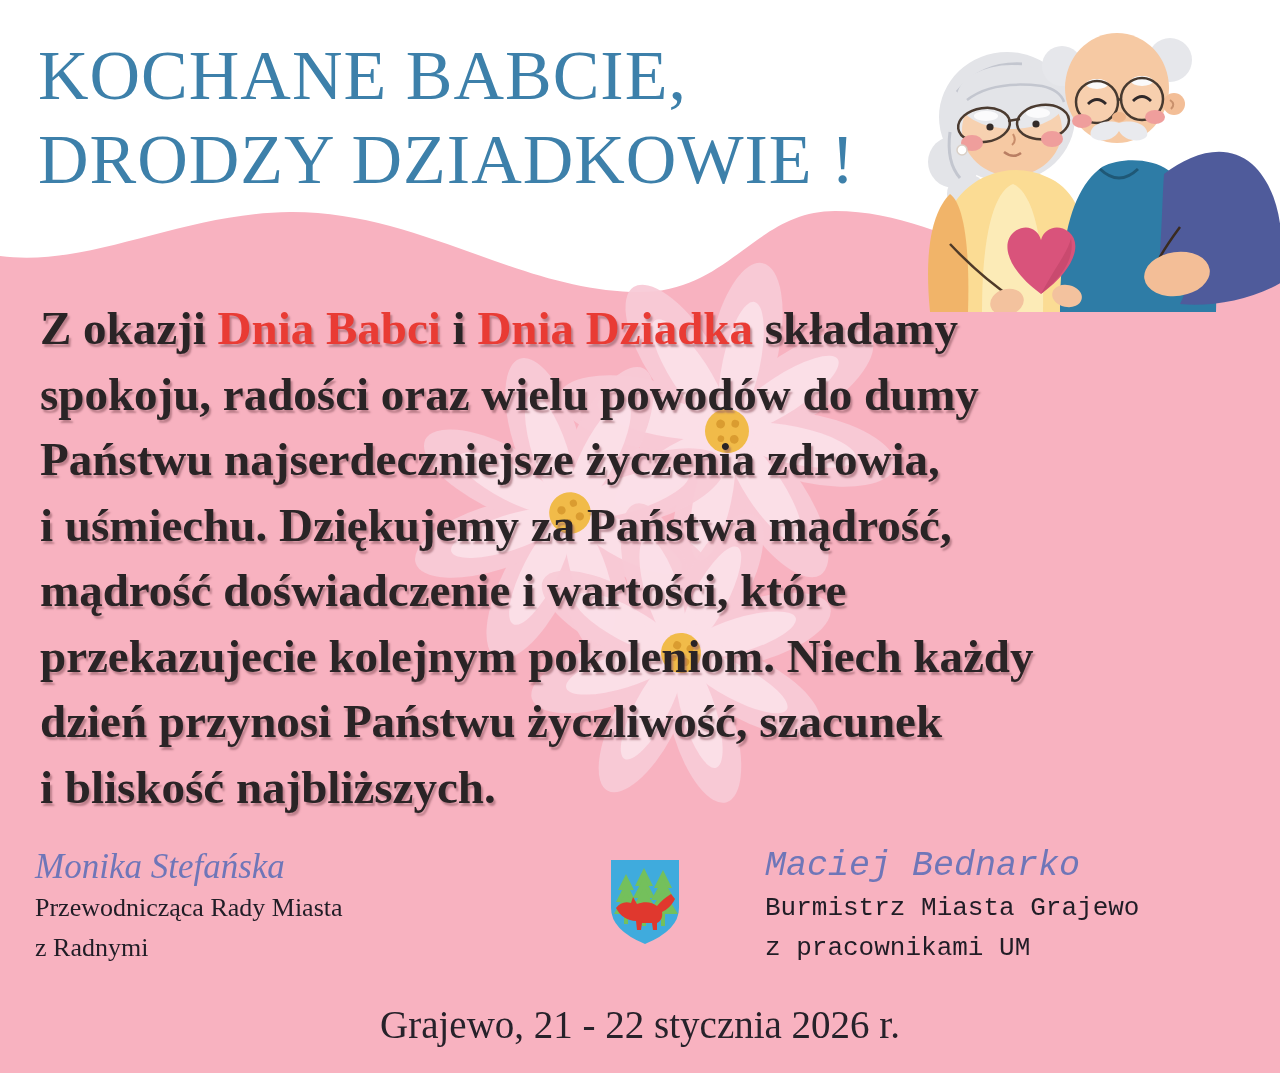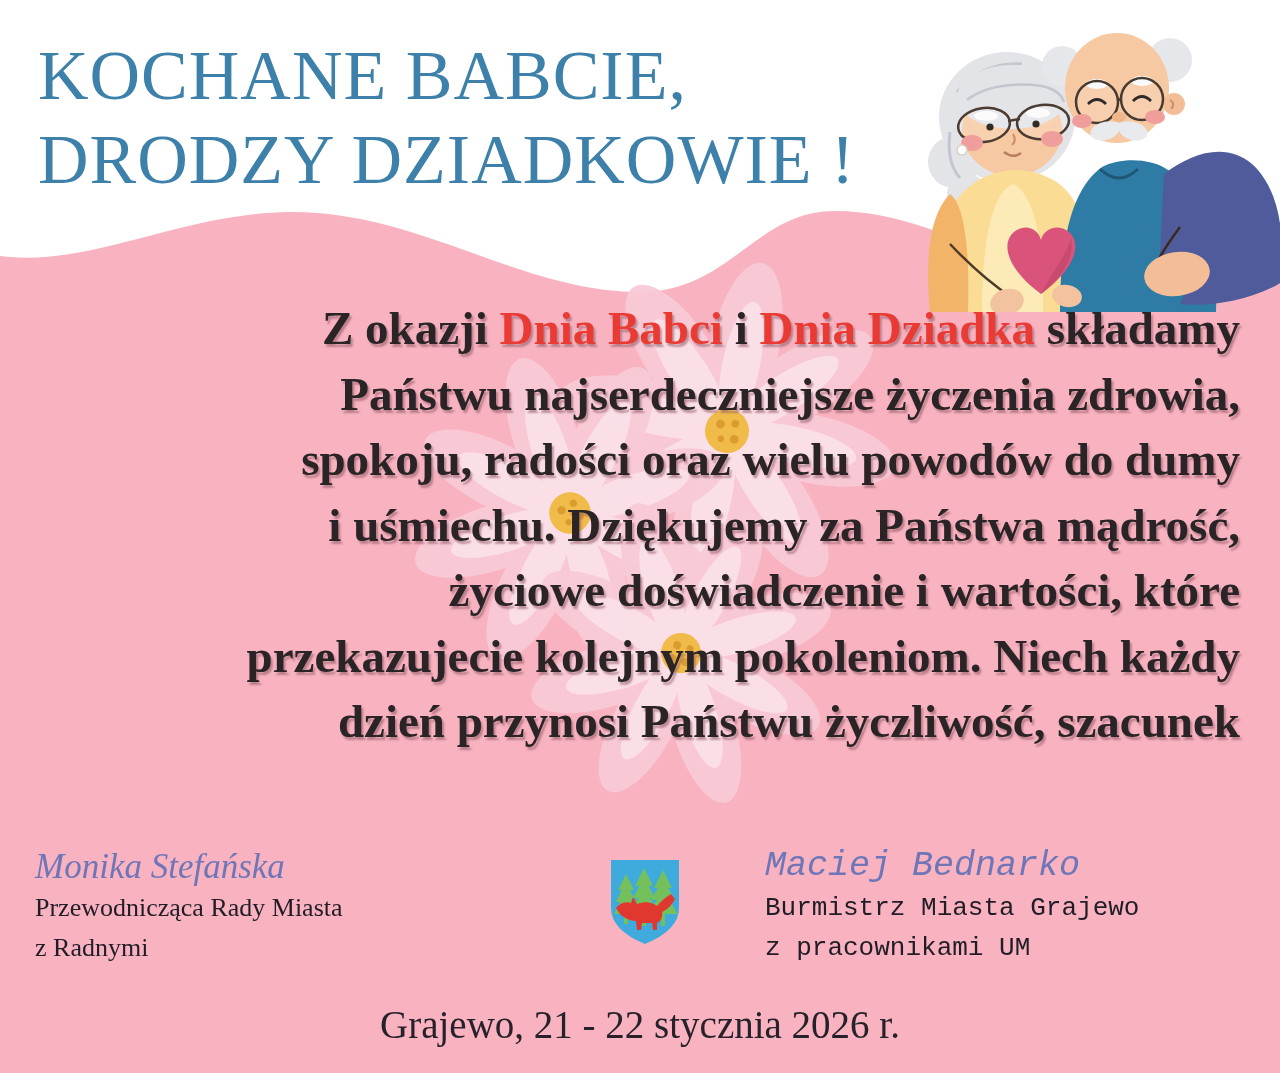--- a/index.html
+++ b/index.html
@@ -9,21 +9,21 @@
   }
   .layer{position:absolute;}
   
   .title{
     left:38px;top:34px;width:900px;
     color:#3D80AA;font-size:70px;line-height:84px;letter-spacing:1px;
     font-weight:400;
   }
   
   .message{
-    left:40px;top:296px;width:1200px;text-align:right;
+    left:40px;top:296px;width:1200px;text-align:left;
     font-size:47px;line-height:65.5px;font-weight:600;color:#2A2426;
     text-shadow:2px 3px 2px rgba(148,94,104,0.6);
   }
   .accent{color:#E93B34;}
   
   .sig{width:480px;text-align:left;top:845px;}
   .sig-left{left:35px;}
   .sig-right{left:765px;font-family:Liberation Mono, monospace;}
   .sig-name{font-style:italic;color:#6F76B8;font-size:35px;line-height:43px;}
   .sig-role{font-size:26px;line-height:40px;color:#211D26;}
@@ -156,26 +156,27 @@
     <path d="M129,272 C96,248 88,222 102,210 C113,201 126,206 129,218
              C132,206 146,201 157,210 C171,222 162,248 129,272 Z" fill="#D9537B"></path>
     <path d="M129,272 C151,254 163,236 159,216 C156,230 145,242 129,272 Z" fill="#C94A6F"></path>
 
     <ellipse cx="95" cy="280" rx="17" ry="13" fill="#F3C29E" transform="rotate(-15 95 280)"></ellipse>
     <ellipse cx="155" cy="274" rx="15" ry="11" fill="#F3C29E" transform="rotate(12 155 274)"></ellipse>
   </svg>
 
   <div class="layer message">
     <div class="msg-line"><span>Z okazji </span><span class="accent">Dnia Babci</span><span> i </span><span class="accent">Dnia Dziadka</span><span> składamy</span></div>
+    <div class="msg-line"><span>spokoju, radości oraz wielu powodów do dumy</span></div>
     <div class="msg-line"><span>Państwu najserdeczniejsze życzenia zdrowia,</span></div>
-    <div class="msg-line"><span>spokoju, radości oraz wielu powodów do dumy</span></div>
     <div class="msg-line"><span>i uśmiechu. Dziękujemy za Państwa mądrość,</span></div>
-    <div class="msg-line"><span>życiowe doświadczenie i wartości, które</span></div>
+    <div class="msg-line"><span>mądrość doświadczenie i wartości, które</span></div>
     <div class="msg-line"><span>przekazujecie kolejnym pokoleniom. Niech każdy</span></div>
     <div class="msg-line"><span>dzień przynosi Państwu życzliwość, szacunek</span></div>
+    <div class="msg-line"><span>i bliskość najbliższych.</span></div>
   </div>
 
   <div class="layer sig sig-left">
     <div class="sig-name">Monika Stefańska</div>
     <div class="sig-role">Przewodnicząca Rady Miasta</div>
     <div class="sig-role">z Radnymi</div>
   </div>
 
   <svg class="layer crest" viewBox="0 0 78 92" xmlns="http://www.w3.org/2000/svg" aria-hidden="true">
     <path d="M5,4 H73 V52 Q73,74 39,88 Q5,74 5,52 Z" fill="#3FABDD"></path>

